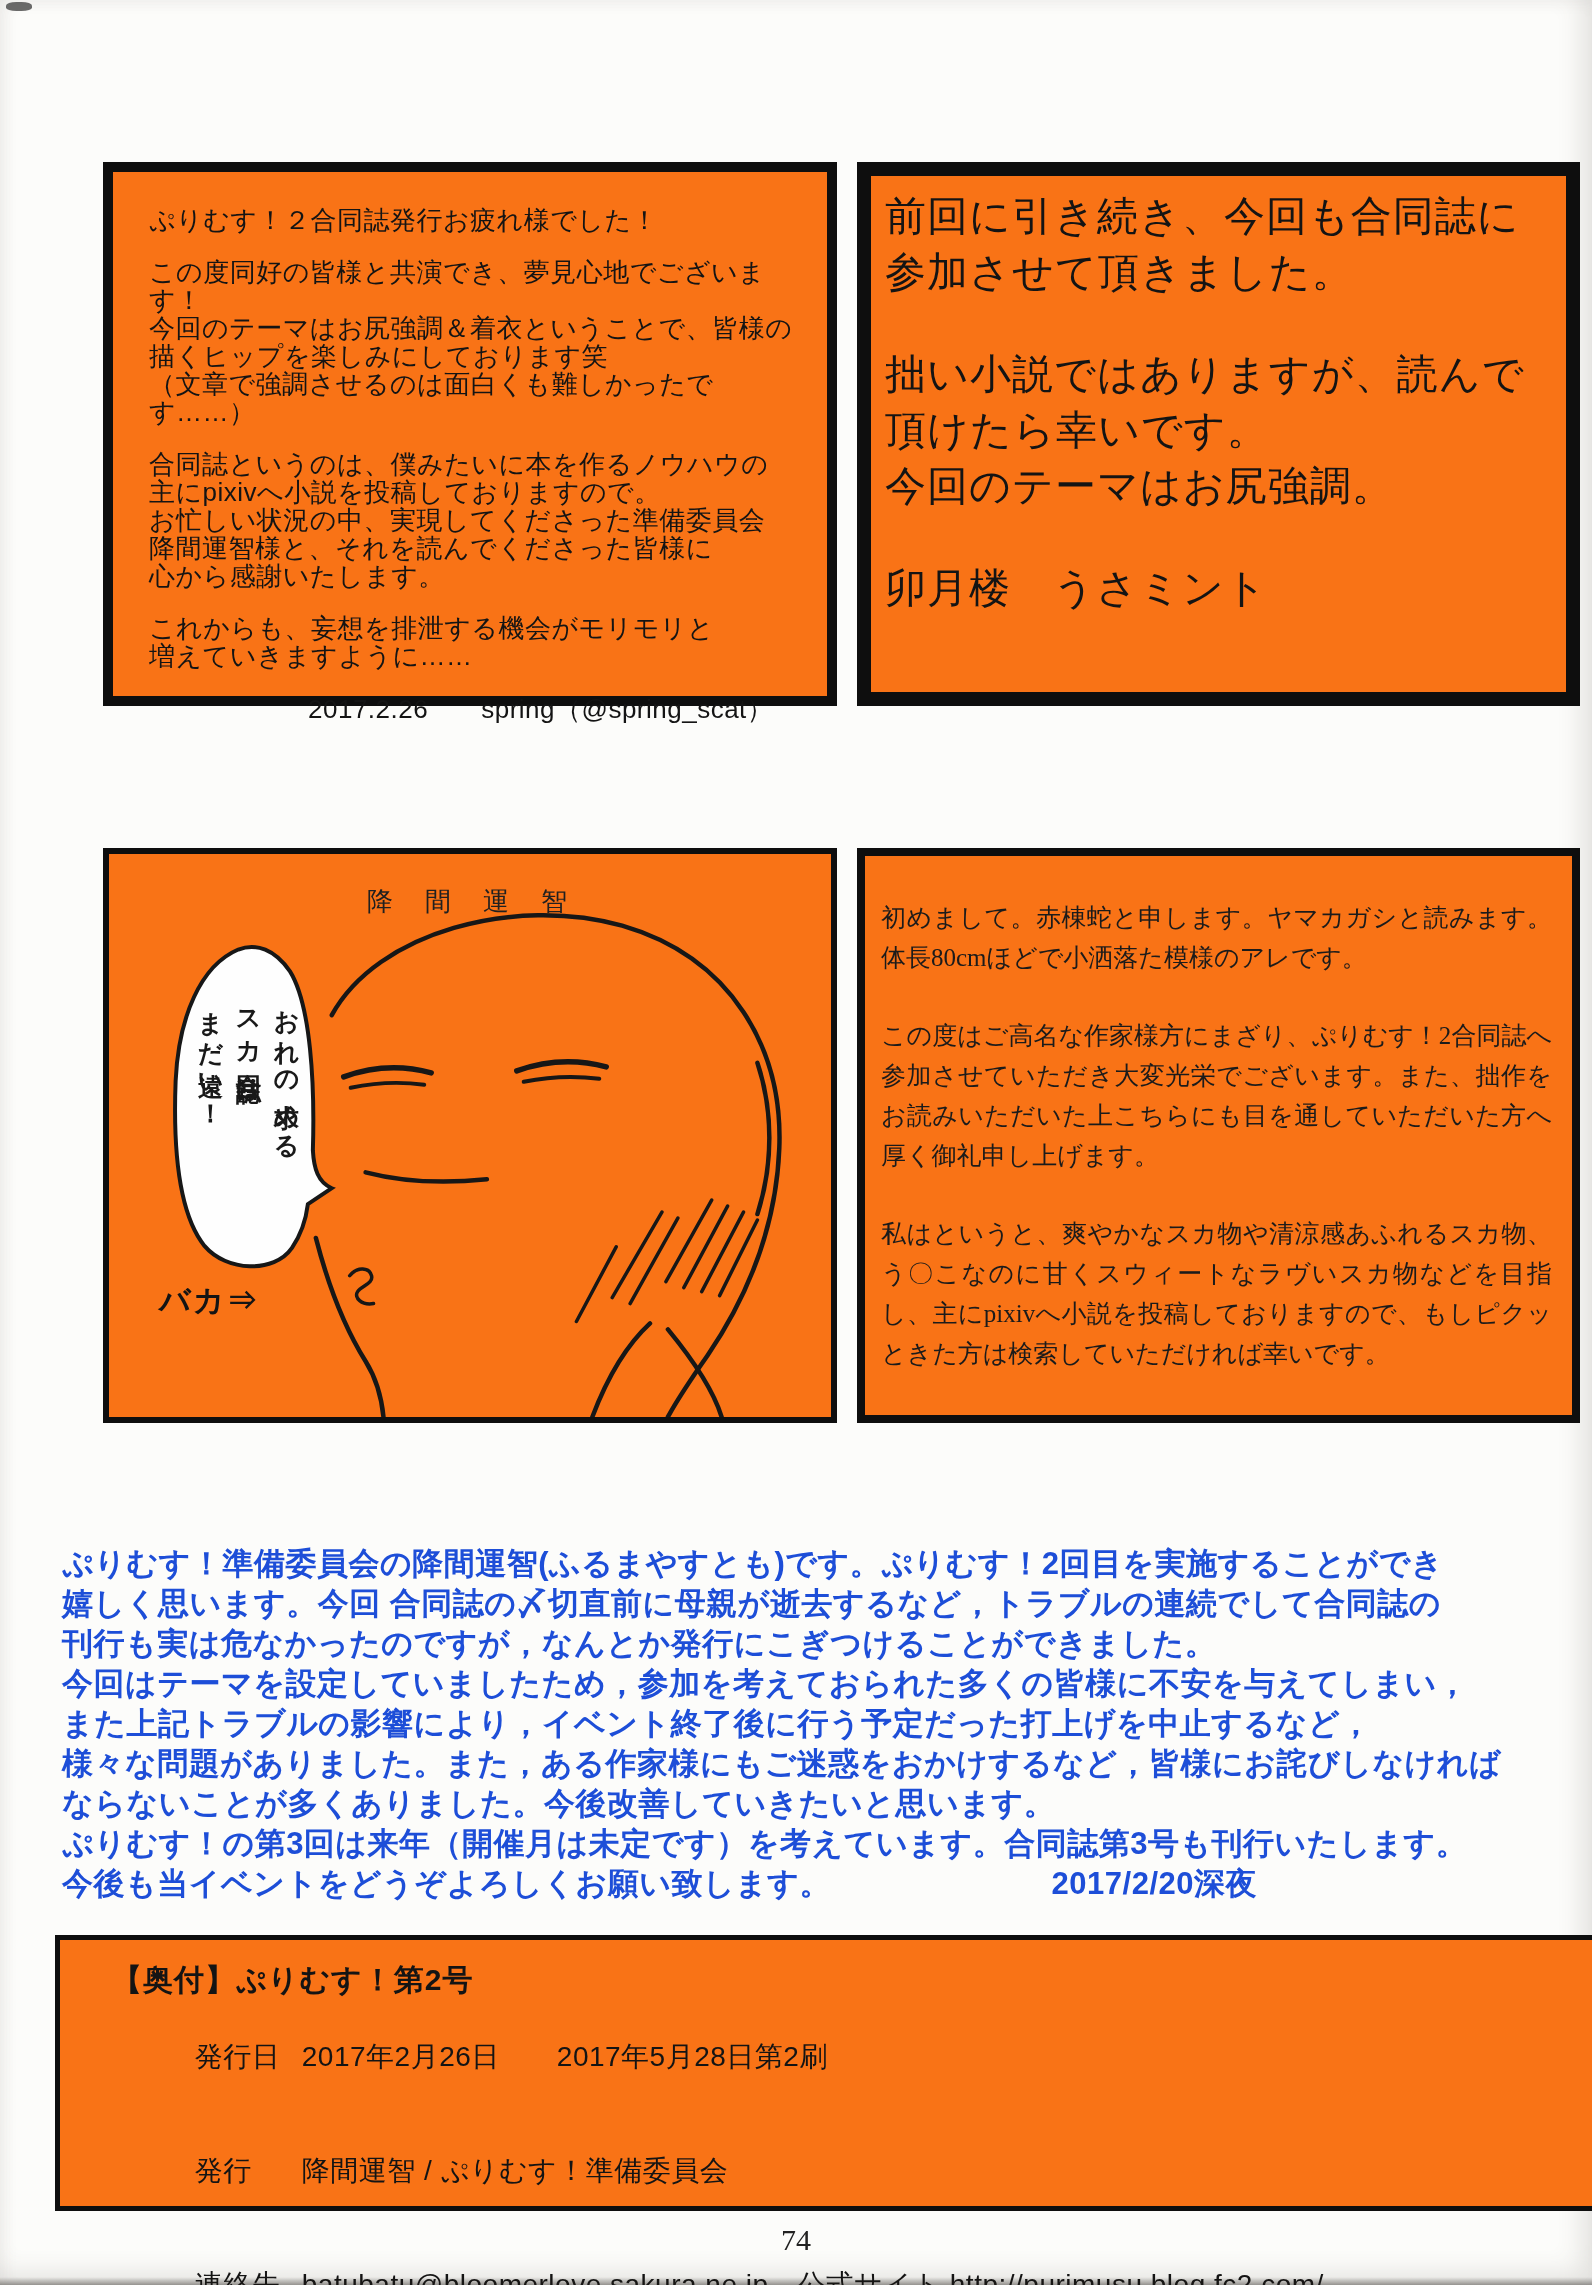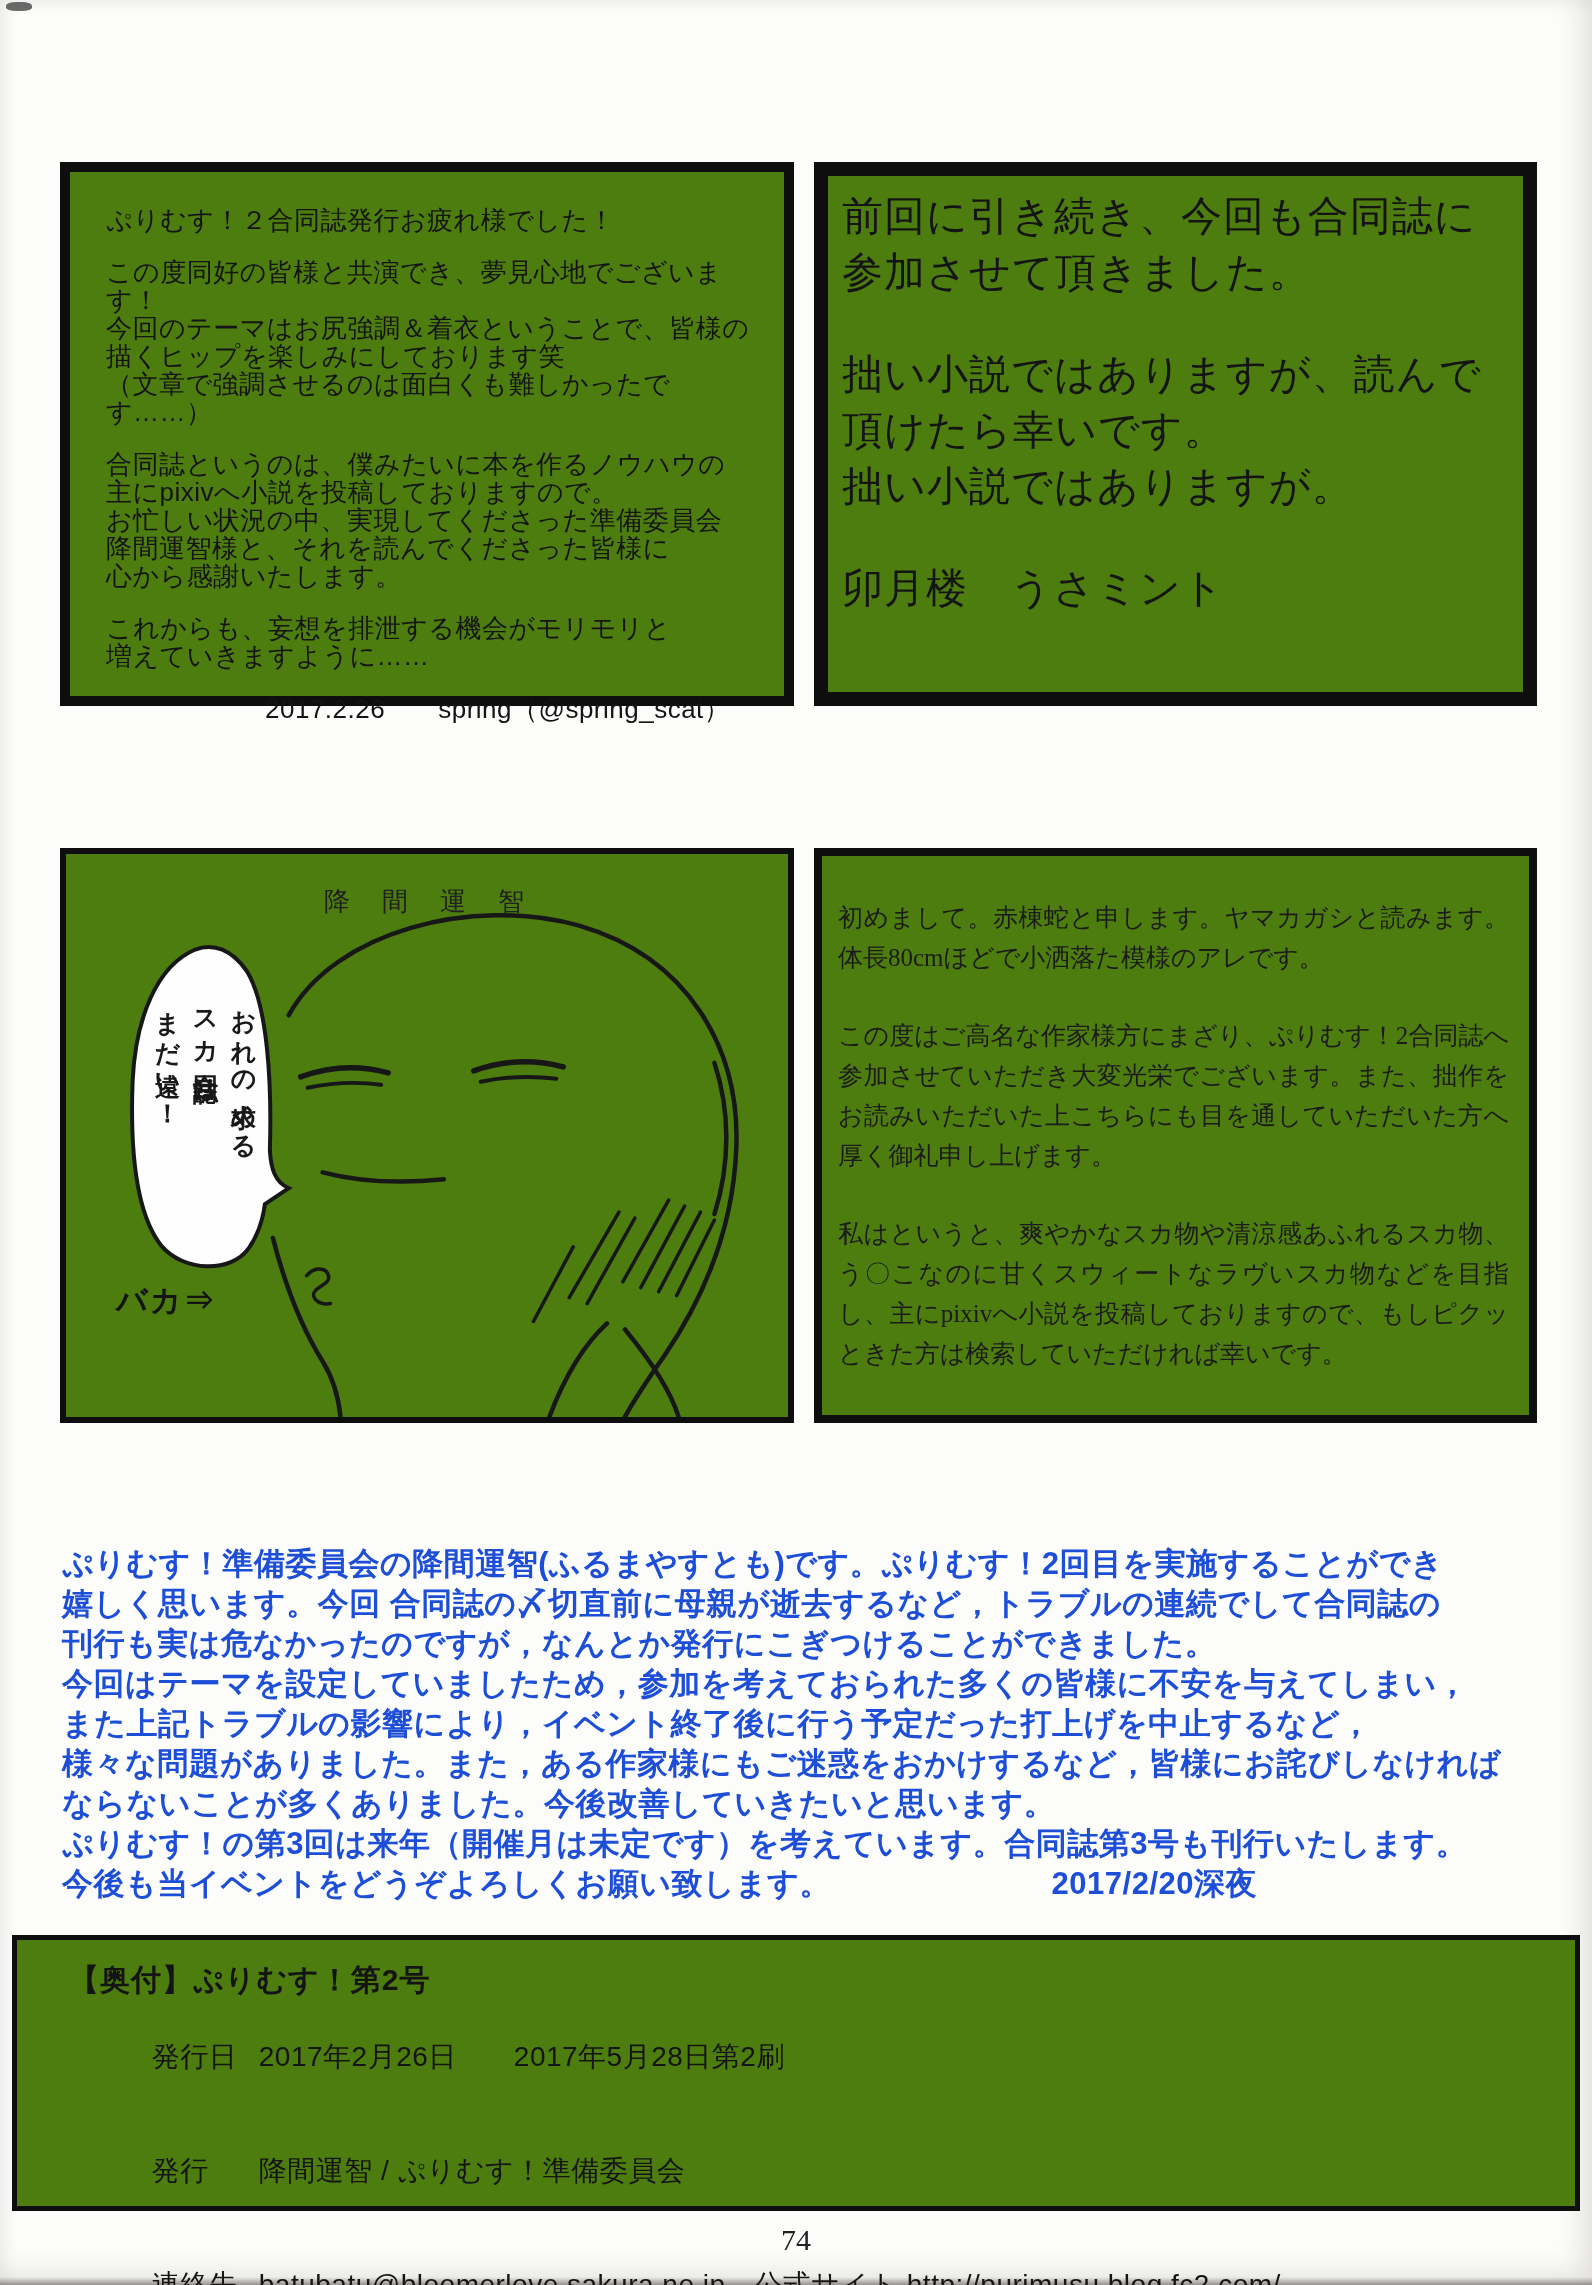--- a/index.html
+++ b/index.html
@@ -2,21 +2,21 @@
 <html><head>
 <meta charset="utf-8">
 <style>
   html,body{margin:0;padding:0;background:#e8e6e2;}
   .page{
     position:relative; width:1592px; height:2286px; margin:0 auto;
     background:#fcfcfa; overflow:hidden;
     font-family:"Liberation Sans", sans-serif; color:#141414;
     box-shadow: inset -10px -12px 26px rgba(70,64,58,.14), inset 6px 4px 14px rgba(70,64,58,.05);
   }
-  .box{ position:absolute; background:#4d7c0f; border-style:solid; border-color:#0e0e0e; box-sizing:border-box; }
+  .box{ position:absolute; background:#f97316; border-style:solid; border-color:#0e0e0e; box-sizing:border-box;margin-left:43px; }
   .gothic{ font-family:"Liberation Sans", sans-serif; }
   .mincho{ font-family:"Liberation Serif", serif; }
 
   
   .box-spring{ left:60px; top:162px; width:734px; height:544px; border-width:10px; padding:34px 14px 10px 36px; }
   .b1-line{ font-size:26px; line-height:28px; letter-spacing:0.5px; white-space:pre-wrap; }
   .b1-line:empty{ height:24px; }
   .sig-line{ font-size:26px; margin:22px 0 0 159px; letter-spacing:0.5px; white-space:pre-wrap; }
 
   
@@ -86,21 +86,21 @@
   </div>
 
   <div class="box box-usamint gothic">
     <div>
 
     <div class="b2-line">前回に引き続き、今回も合同誌に</div>
         <div class="b2-line">参加させて頂きました。</div>
         <div class="b2-line"></div>
         <div class="b2-line">拙い小説ではありますが、読んで</div>
         <div class="b2-line">頂けたら幸いです。</div>
-        <div class="b2-line">拙い小説ではありますが。</div>
+        <div class="b2-line">今回のテーマはお尻強調。</div>
         <div class="b2-line"></div>
         <div class="b2-line">卯月楼　うさミント</div>
       </div>
   </div>
 
   <div class="box box-illustration">
     <svg class="doodle" width="722" height="563" viewBox="0 0 726 566" fill="none">
       <g stroke="#171717" stroke-width="4.5" stroke-linecap="round" fill="none">
 
         <path d="M224,162 C270,78 408,42 516,72 C626,104 678,196 674,296 C671,372 644,442 602,504 C588,524 574,544 562,566"></path>

